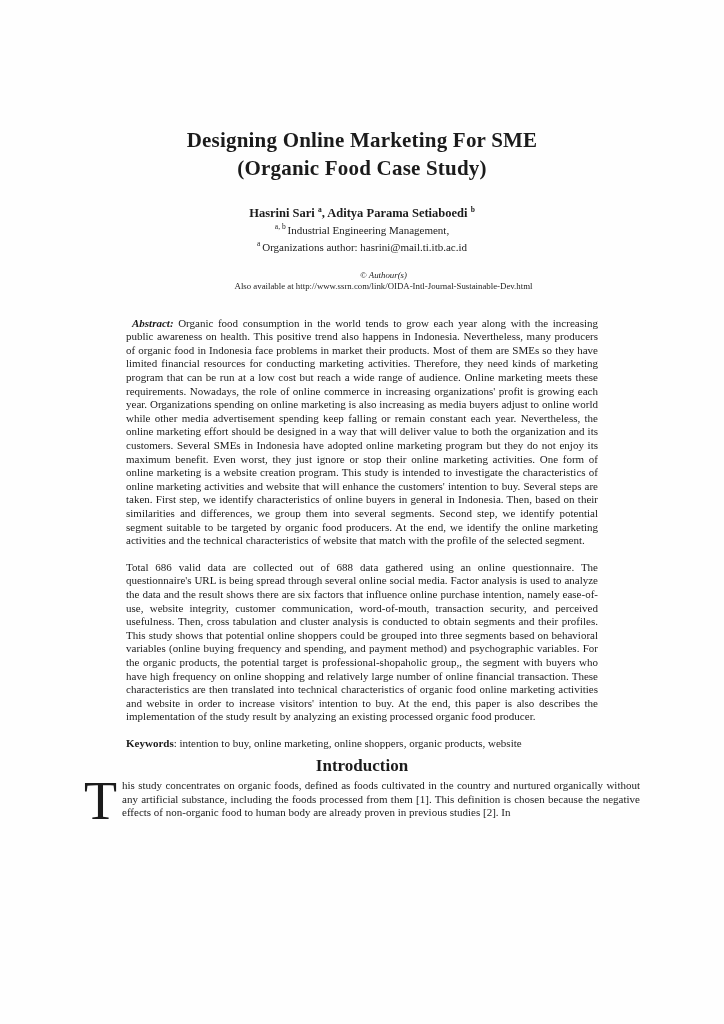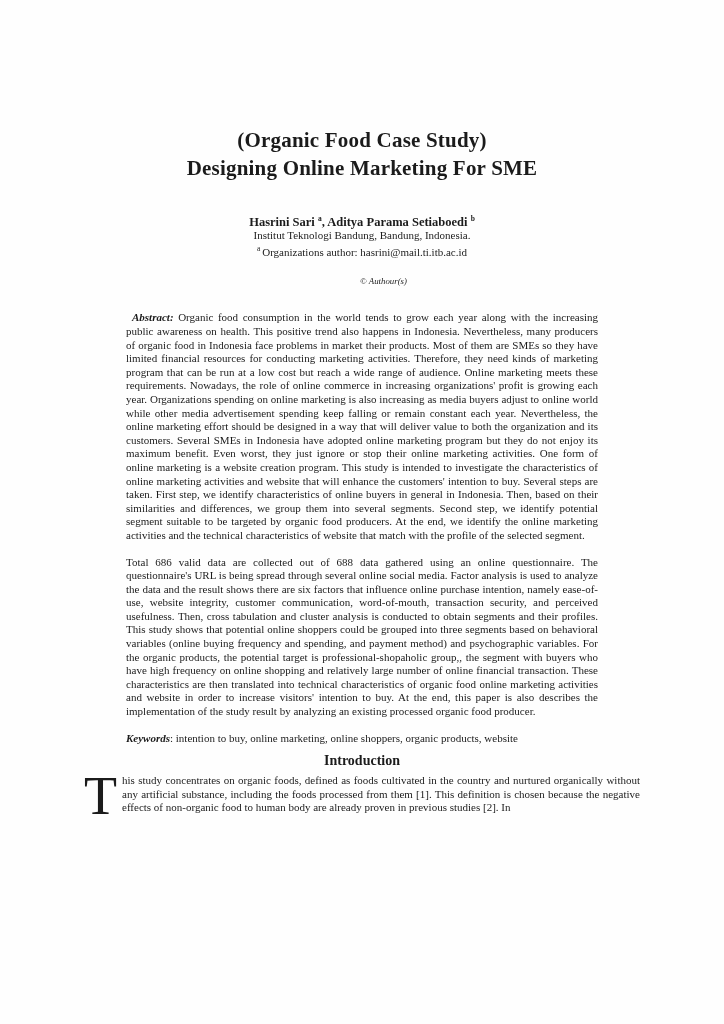--- a/index.html
+++ b/index.html
@@ -18,21 +18,21 @@
   }
   .title-block {
     padding-top: 126px;
     text-align: center;
     font-weight: bold;
     font-size: 21px;
     line-height: 28px;
     letter-spacing: 0.2px;
   }
   .authors-line {
-    margin-top: 30px;
+    margin-top: 21px;
     text-align: center;
     font-weight: bold;
     font-size: 12.5px;
     line-height: 14px;
     font-family: Liberation Serif, serif;
   }
   .authors-line sup, .affil sup {
     font-size: 7.5px;
     font-weight: bold;
   }
@@ -65,27 +65,26 @@
     font-style: italic;
   }
   .keywords-line {
     width: 472px;
     margin: 0 auto;
     font-size: 11px;
     line-height: 13.6px;
   }
   .keywords-label {
     font-weight: bold;
-    font-style: italic;
   }
   .section-heading {
     margin-top: 9px;
     text-align: center;
     font-weight: bold;
-    font-size: 14px;
+    font-size: 17px;
     line-height: 14px;
   }
   .intro-body {
     width: 556px;
     margin: 6px auto 0 auto;
     font-size: 11px;
     line-height: 13.5px;
     text-align: justify;
   }
   .dropcap {
@@ -95,33 +94,34 @@
     padding: 2px 5px 0 0;
     font-weight: normal;
   }
 </style>
 </head>
 <body>
 
 <div class="page">
 
   <div class="title-block">
+    <div>Designing Online Marketing For SME</div>
     <div>(Organic Food Case Study)</div>
-    <div>Designing Online Marketing For SME</div>
   </div>
 
   <div class="authors-line"><span>Hasrini Sari </span><sup>a</sup><span>, </span><span>Aditya Parama Setiaboedi </span><sup>b</sup></div>
 
   <div class="affil">
-    <div>Institut Teknologi Bandung, Bandung, Indonesia.</div>
+    <div><sup>a, b </sup><span>Industrial Engineering Management,</span></div>
     <div><sup>a </sup><span>Organizations author: hasrini@mail.ti.itb.ac.id</span></div>
   </div>
 
   <div class="publisher-block">
     <div class="copyright-line">© Authour(s)</div>
+    <div>Also available at http://www.ssrn.com/link/OIDA-Intl-Journal-Sustainable-Dev.html</div>
   </div>
 
   <div class="abstract-block">
     <p class="abstract-para1"><span class="abstract-label">Abstract:</span><span> Organic food consumption in the world tends to grow each year along with the increasing public awareness on health. This positive trend also happens in Indonesia. Nevertheless, many producers of organic food in Indonesia face problems in market their products. Most of them are SMEs so they have limited financial resources for conducting marketing activities. Therefore, they need kinds of marketing program that can be run at a low cost but reach a wide range of audience. Online marketing meets these requirements. Nowadays, the role of online commerce in increasing organizations' profit is growing each year. Organizations spending on online marketing is also increasing as media buyers adjust to online world while other media advertisement spending keep falling or remain constant each year. Nevertheless, the online marketing effort should be designed in a way that will deliver value to both the organization and its customers. Several SMEs in Indonesia have adopted online marketing program but they do not enjoy its maximum benefit. Even worst, they just ignore or stop their online marketing activities. One form of online marketing is a website creation program. This study is intended to investigate the characteristics of online marketing activities and website that will enhance the customers' intention to buy. Several steps are taken. First step, we identify characteristics of online buyers in general in Indonesia. Then, based on their similarities and differences, we group them into several segments. Second step, we identify potential segment suitable to be targeted by organic food producers. At the end, we identify the online marketing activities and the technical characteristics of website that match with the profile of the selected segment.</span></p>
     <p>Total 686 valid data are collected out of 688 data gathered using an online questionnaire. The questionnaire's URL is being spread through several online social media. Factor analysis is used to analyze the data and the result shows there are six factors that influence online purchase intention, namely ease-of-use, website integrity, customer communication, word-of-mouth, transaction security, and perceived usefulness. Then, cross tabulation and cluster analysis is conducted to obtain segments and their profiles. This study shows that potential online shoppers could be grouped into three segments based on behavioral variables (online buying frequency and spending, and payment method) and psychographic variables. For the organic products, the potential target is professional-shopaholic group,, the segment with buyers who have high frequency on online shopping and relatively large number of online financial transaction. These characteristics are then translated into technical characteristics of organic food online marketing activities and website in order to increase visitors' intention to buy. At the end, this paper is also describes the implementation of the study result by analyzing an existing processed organic food producer.</p>
   </div>
 
   <div class="keywords-line"><span class="keywords-label">Keywords</span><span>: </span><span>intention to buy, online marketing, online shoppers, organic products, website</span></div>
 
   <div class="section-heading">Introduction</div>

